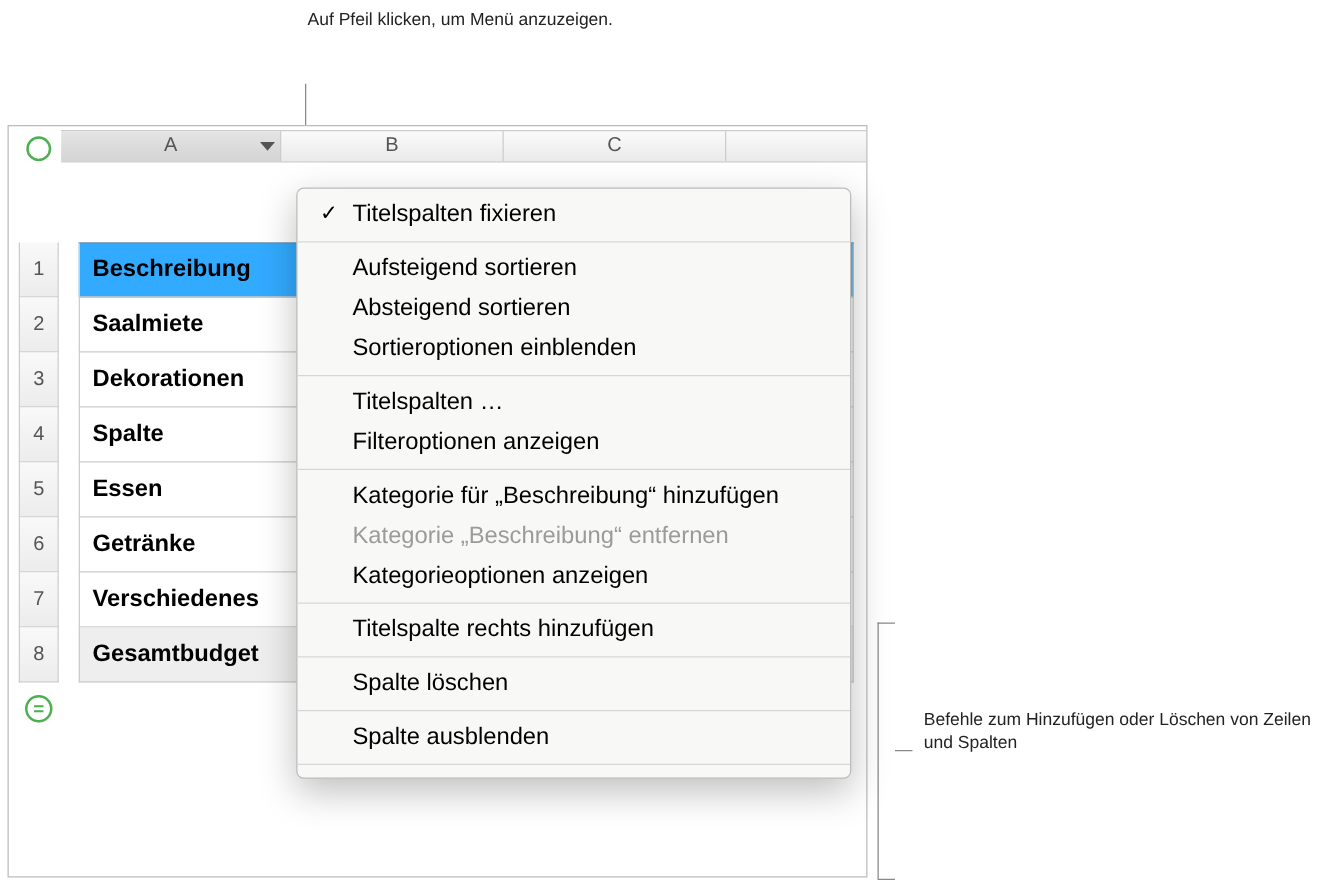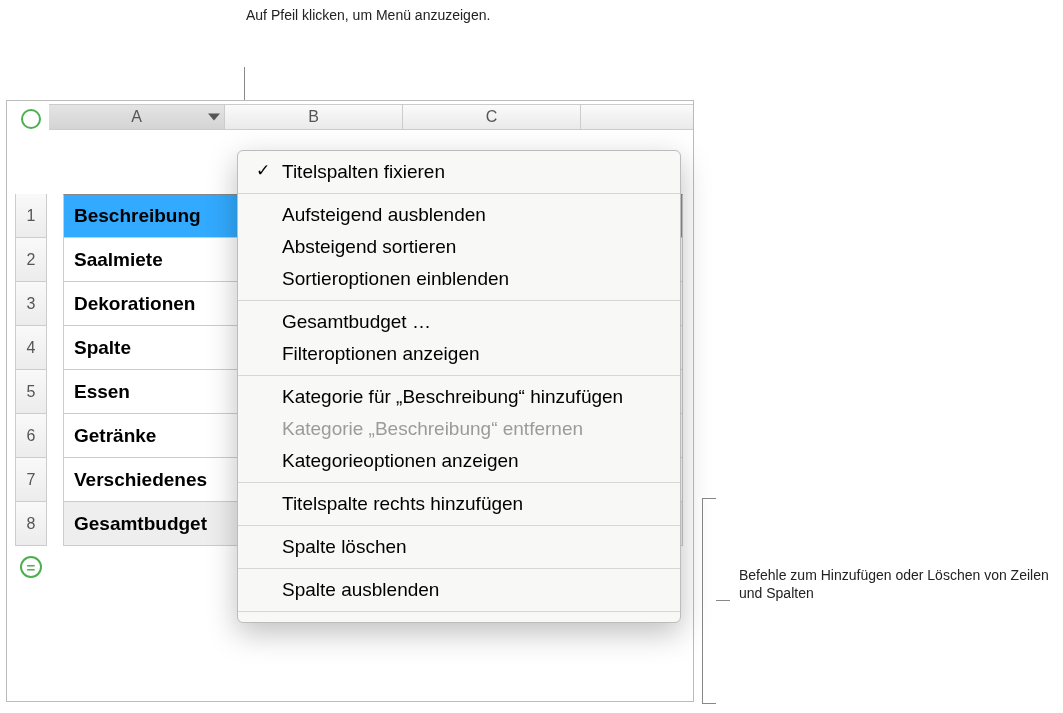--- a/index.html
+++ b/index.html
@@ -277,25 +277,25 @@
     </div>
     <div class="table-row footer-row">
       <span>Gesamtbudget</span>
     </div>
   </div>
 </div>
 
 <div class="context-menu">
   <div class="menu-item menu-check">Titelspalten fixieren</div>
   <div class="menu-sep"></div>
-  <div class="menu-item">Aufsteigend ausblenden</div>
+  <div class="menu-item">Aufsteigend sortieren</div>
   <div class="menu-item">Absteigend sortieren</div>
   <div class="menu-item">Sortieroptionen einblenden</div>
   <div class="menu-sep"></div>
-  <div class="menu-item">Gesamtbudget …</div>
+  <div class="menu-item">Titelspalten …</div>
   <div class="menu-item">Filteroptionen anzeigen</div>
   <div class="menu-sep"></div>
   <div class="menu-item">Kategorie für „Beschreibung“ hinzufügen</div>
   <div class="menu-item disabled">Kategorie „Beschreibung“ entfernen</div>
   <div class="menu-item">Kategorieoptionen anzeigen</div>
   <div class="menu-sep"></div>
   <div class="menu-item">Titelspalte rechts hinzufügen</div>
   <div class="menu-sep"></div>
   <div class="menu-item">Spalte löschen</div>
   <div class="menu-sep"></div>

